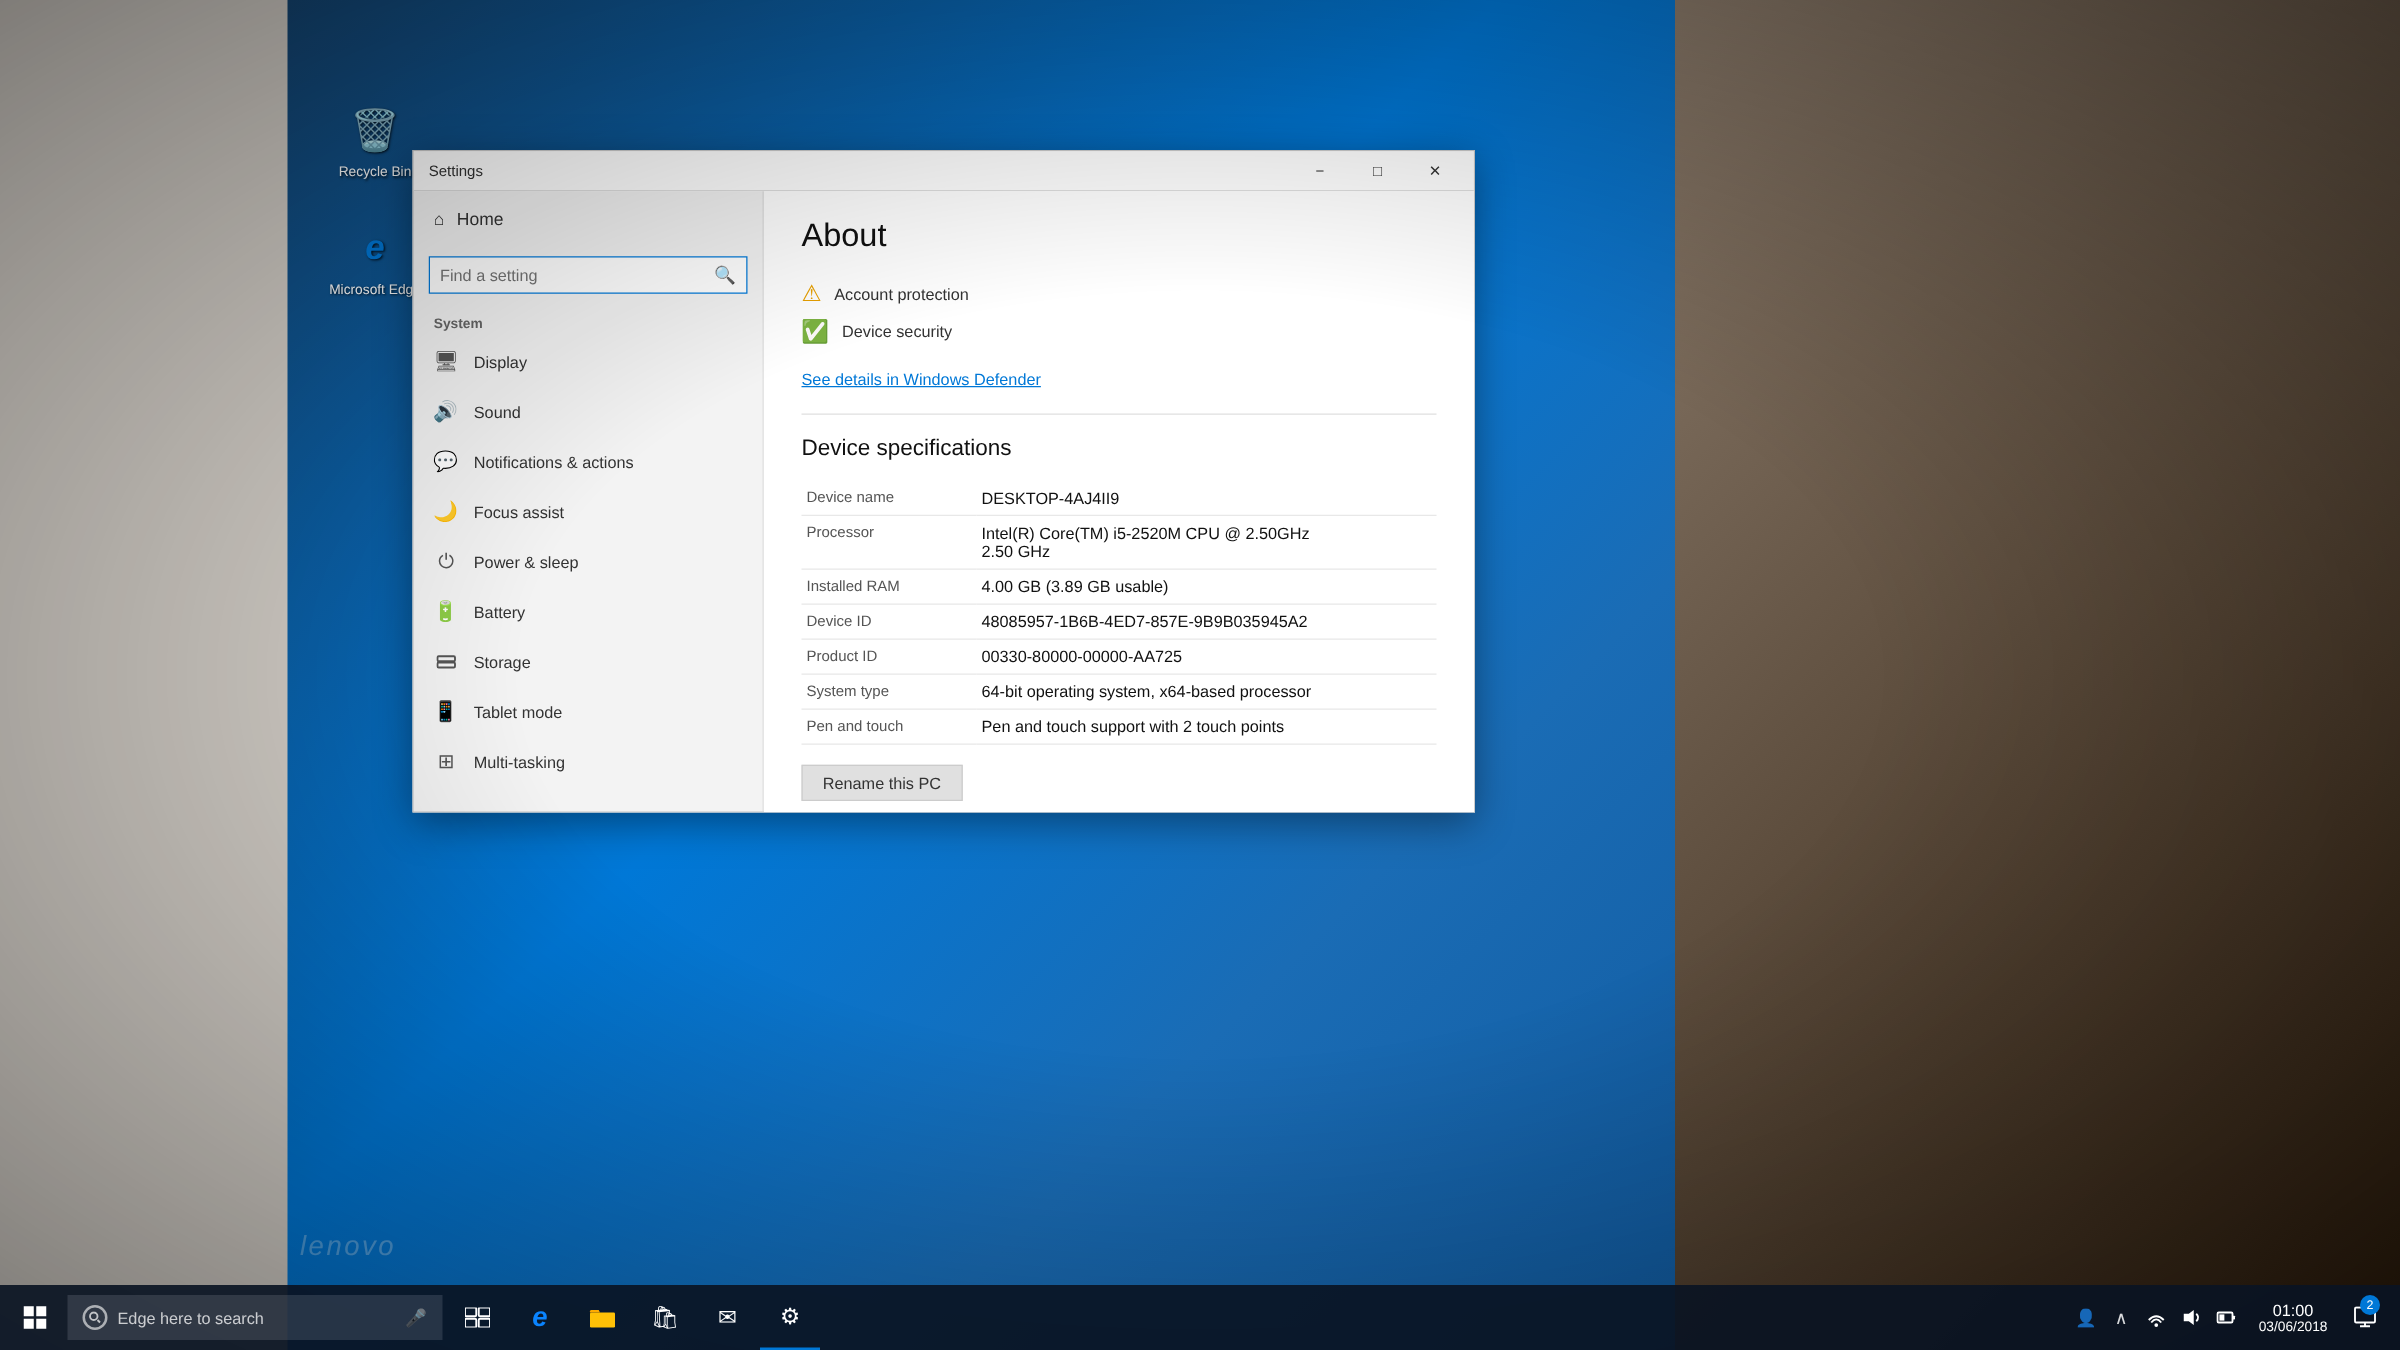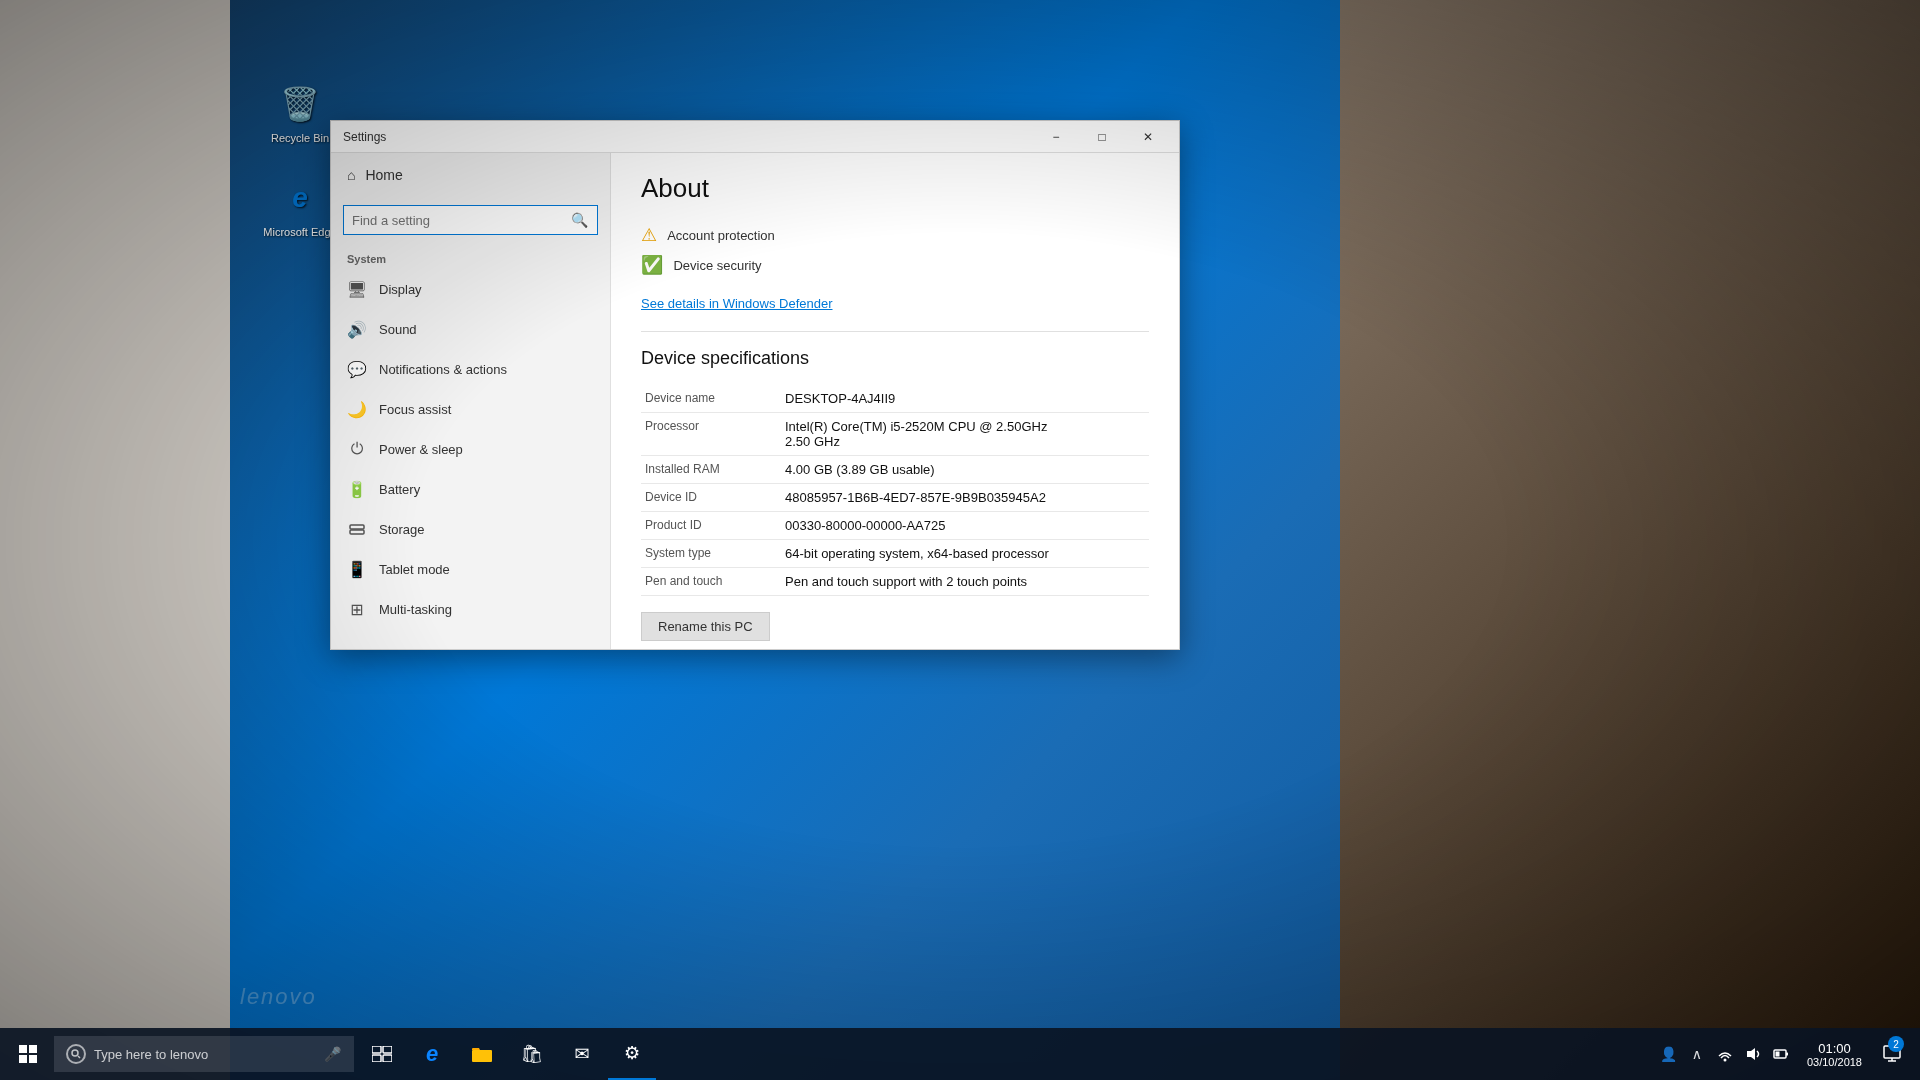--- a/index.html
+++ b/index.html
@@ -623,21 +623,21 @@
       </svg>
     </div>
 
     <div class="taskbar-search">
       <div class="search-circle">
         <svg width="10" height="10" viewBox="0 0 10 10">
           <circle cx="4" cy="4" r="3" fill="none" stroke="rgba(255,255,255,0.7)" stroke-width="1.5"></circle>
           <line x1="7" y1="7" x2="9" y2="9" stroke="rgba(255,255,255,0.7)" stroke-width="1.5"></line>
         </svg>
       </div>
-      <span class="taskbar-search-text">Type here to lenovo</span>
+      <span class="taskbar-search-text">Edge here to search</span>
       <span class="taskbar-search-mic">🎤</span>
     </div>
 
     <div class="taskbar-apps">
       <div class="taskbar-app">
         <svg width="20" height="16" viewBox="0 0 20 16">
           <rect x="0" y="0" width="9" height="7" rx="1" fill="none" stroke="white" stroke-width="1.5"></rect>
           <rect x="11" y="0" width="9" height="7" rx="1" fill="none" stroke="white" stroke-width="1.5"></rect>
           <rect x="0" y="9" width="9" height="7" rx="1" fill="none" stroke="white" stroke-width="1.5"></rect>
           <rect x="11" y="9" width="9" height="7" rx="1" fill="none" stroke="white" stroke-width="1.5"></rect>
@@ -676,21 +676,21 @@
           <svg width="16" height="16" viewBox="0 0 16 16">
             <rect x="1" y="4" width="12" height="8" rx="1" fill="none" stroke="white" stroke-width="1.5"></rect>
             <rect x="13" y="6.5" width="2" height="3" rx="0.5" fill="white"></rect>
             <rect x="2.5" y="5.5" width="4" height="5" fill="white"></rect>
           </svg>
         </div>
       </div>
 
       <div class="tray-clock">
         <div class="time">01:00</div>
-        <div class="date">03/10/2018</div>
+        <div class="date">03/06/2018</div>
       </div>
 
       <div class="tray-notification">
         <svg width="18" height="18" viewBox="0 0 18 18">
           <rect x="1" y="1" width="16" height="12" rx="1" fill="none" stroke="white" stroke-width="1.5"></rect>
           <line x1="5" y1="16" x2="13" y2="16" stroke="white" stroke-width="1.5"></line>
           <line x1="9" y1="13" x2="9" y2="16" stroke="white" stroke-width="1.5"></line>
         </svg>
         <span class="notification-badge">2</span>
       </div>

